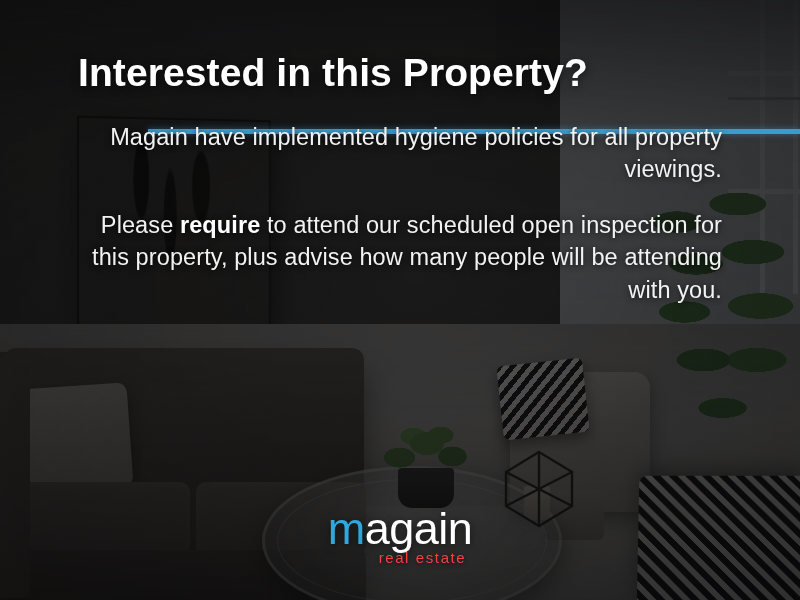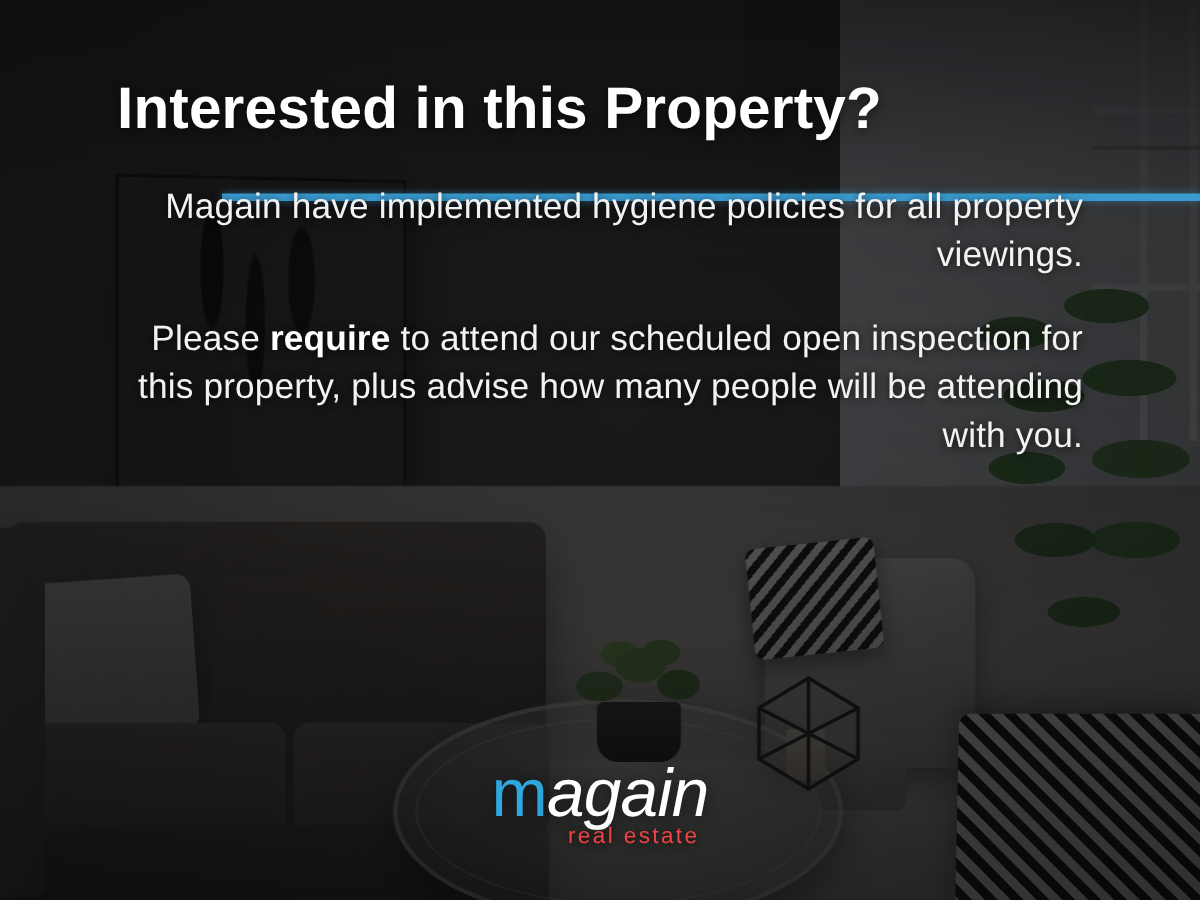--- a/index.html
+++ b/index.html
@@ -281,21 +281,21 @@
     display:flex; flex-direction:column; align-items:center;
   }
   .logo-word {
     font-size: 45px;
     font-weight: normal;
     letter-spacing: -0.5px;
     line-height: 1;
     text-shadow: 0 2px 10px rgba(0,0,0,.6);
   }
   .logo-m { color:#2fa8e0; }
-  .logo-rest { color:#ffffff;font-style:italic; }
+  .logo-rest { color:#ffffff; }
   .logo-sub {
     margin-top: -2px;
     align-self:flex-end;
     margin-right: 6px;
     color:#ef4444;
     font-size: 15px;
     letter-spacing: 1.6px;
     text-shadow: 0 1px 5px rgba(0,0,0,.7);
   }
   .logo-box { position:relative; display:flex; flex-direction:column; }

